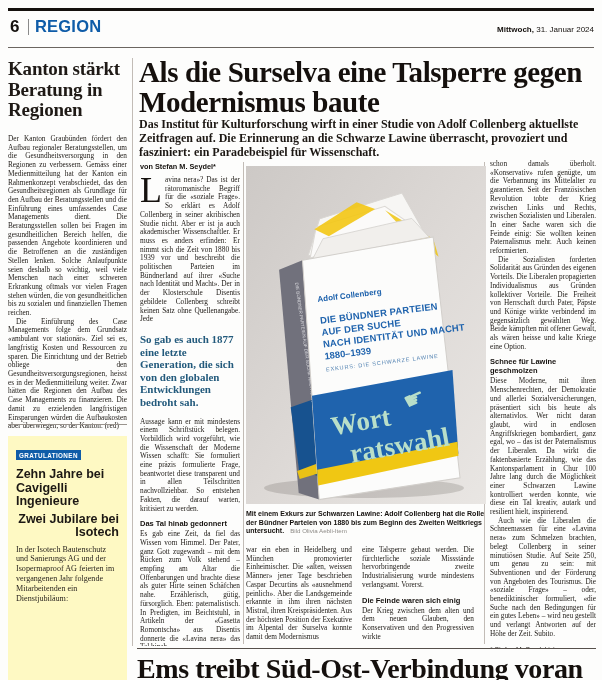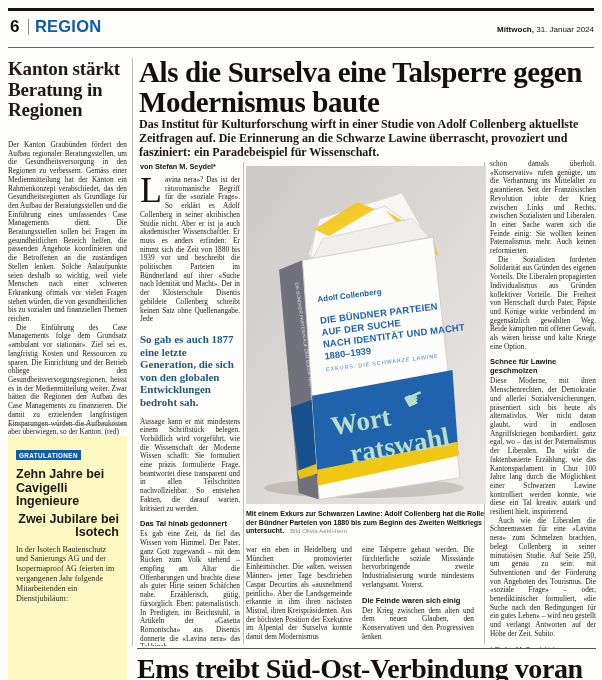--- a/index.html
+++ b/index.html
@@ -17,21 +17,21 @@
   .page-num { left:10px; top:17px; font-size:17px; font-weight:bold; color:#15110e; }
   .hdr-div  { left:28px; top:19px; width:1px; height:16px; background:#8a8a8a; }
   .section  { left:35px; top:17px; font-size:16.5px; font-weight:bold; color:#0f5ca8; letter-spacing:.2px; }
   .date     { right:8px; top:25px; font-size:8px; font-weight:bold; color:#15110e; }
   .date .plain { font-weight:normal; }
   .hdr-rule { left:8px; top:47px; width:586px; height:1px; background:#6b6560; }
 
   
   .lc { left:8px; width:119px; }
   .lc-title { top:59px; font-size:19px; line-height:20.5px; font-weight:bold; letter-spacing:-.2px; }
-  .lc-body  { top:141px; }
+  .lc-body  { top:135px; }
   .body-text { font-size:7.3px; line-height:8.7px; text-align:justify; color:#24201c; }
   .indent { text-indent:8px; }
   .lc-rule { top:424px; height:1px; background:#9a948e; }
   .gray-box { top:436px; height:283px; background:#fef9c3; padding:8px 8px; }
   .badge { display:inline-block; background:#0f5ca8; color:#fff; font-size:6.3px; font-weight:bold;
            letter-spacing:.4px; padding:2px 3px 1px; }
   .gb-h { margin-top:6px; font-size:12.5px; line-height:13.5px; font-weight:bold; color:#1c1814; }
   .gb-b { margin-top:5px; font-size:8.1px; line-height:9.9px; color:#2a2520; text-align:left; }
   .gb-b b { font-weight:bold; }
   .gb-h2 { margin-top:4px;text-align:right; }
@@ -156,21 +156,21 @@
 </div>
 <div class="abs caption sans"><span>Mit einem Exkurs zur Schwarzen Lawine: Adolf Collenberg hat die Rolle der Bündner Parteien von 1880 bis zum Beginn des Zweiten Weltkriegs untersucht.</span><span class="credit">Bild Olivia Aebli-Item</span></div>
 
 <div class="abs col c2">
   <p class="para body-text">war ein eben in Heidelberg und München promovierter Einheimischer. Die «alten, weissen Männer» jener Tage beschrieben Caspar Decurtins als «ausnehmend peinlich». Aber die Landsgemeinde erkannte in ihm ihren nächsten Mistral, ihren Kreispräsidenten. Aus der höchsten Position der Exekutive im Alpental der Surselva konnte damit dem Modernismus</p>
 </div>
 
 <div class="abs col c3">
   <p class="para body-text">eine Talsperre gebaut werden. Die fürchterliche soziale Missstände hervorbringende zweite Industrialisierung wurde mindestens verlangsamt. Vorerst.</p>
   <div class="subhead sans">Die Feinde waren sich einig</div>
-  <p class="para body-text">Der Krieg zwischen dem alten und dem neuen Glauben, den Konservativen und den Progressiven lenken</p>
+  <p class="para body-text">Der Krieg zwischen dem alten und dem neuen Glauben, den Konservativen und den Progressiven wirkte</p>
 </div>
 
 <div class="abs col c4">
   <p class="para body-text">schon damals überholt. «Konservativ» rufen genügte, um die Verbannung ins Mittelalter zu garantieren. Seit der Französischen Revolution tobte der Krieg zwischen Links und Rechts, zwischen Sozialisten und Liberalen. In einer Sache waren sich die Feinde einig: Sie wollten keinen Paternalismus mehr. Auch keinen reformierten.</p>
   <p class="para body-text indent">Die Sozialisten forderten Solidarität aus Gründen des eigenen Vorteils. Die Liberalen propagierten Individualismus aus Gründen kollektiver Vorteile. Die Freiheit von Herrschaft durch Pater, Päpste und Könige wirkte verbindend im gegensätzlich gewählten Weg. Beide kämpften mit offener Gewalt, als wären heisse und kalte Kriege eine Option.</p>
   <div class="subhead sans">Schnee für Lawine geschmolzen</div>
   <p class="para body-text">Diese Moderne, mit ihren Menschenrechten, der Demokratie und allerlei Sozialversicherungen, präsentiert sich bis heute als alternativlos. Wer nicht daran glaubt, wird in endlosen Angriffskriegen bombardiert, ganz egal, wo – das ist der Paternalismus der Liberalen. Da wirkt die faktenbasierte Erzählung, wie das Kantonsparlament in Chur 100 Jahre lang durch die Möglichkeit einer Schwarzen Lawine kontrolliert werden konnte, wie diese ein Tal kreativ, autark und resilient hielt, inspirierend.</p>
   <p class="para body-text indent">Auch wie die Liberalen die Schneemassen für eine «Lavina nera» zum Schmelzen brachten, belegt Collenberg in seiner minutiösen Studie. Auf Seite 250, um genau zu sein: mit Subventionen und der Förderung von Angeboten des Tourismus. Die «soziale Frage» – oder, benediktinischer formuliert, «die Suche nach den Bedingungen für ein gutes Leben» – wird neu gestellt und verlangt Antworten auf der Höhe der Zeit. Subito.</p>
   <div class="footnote sans">* Stefan M. Seydel ist Unternehmer, Sozialarbeiter und Künstler in Disentis.</div>
 

